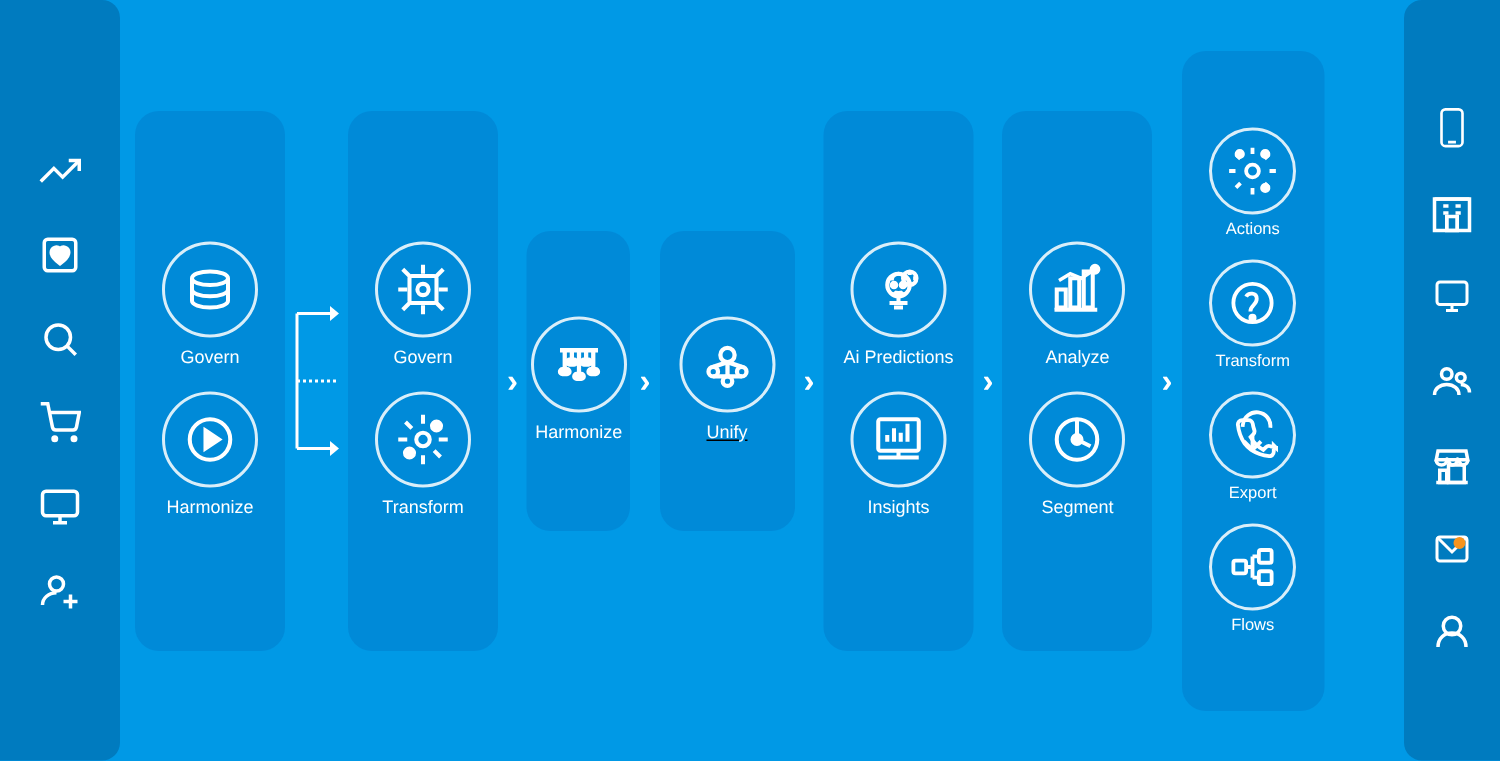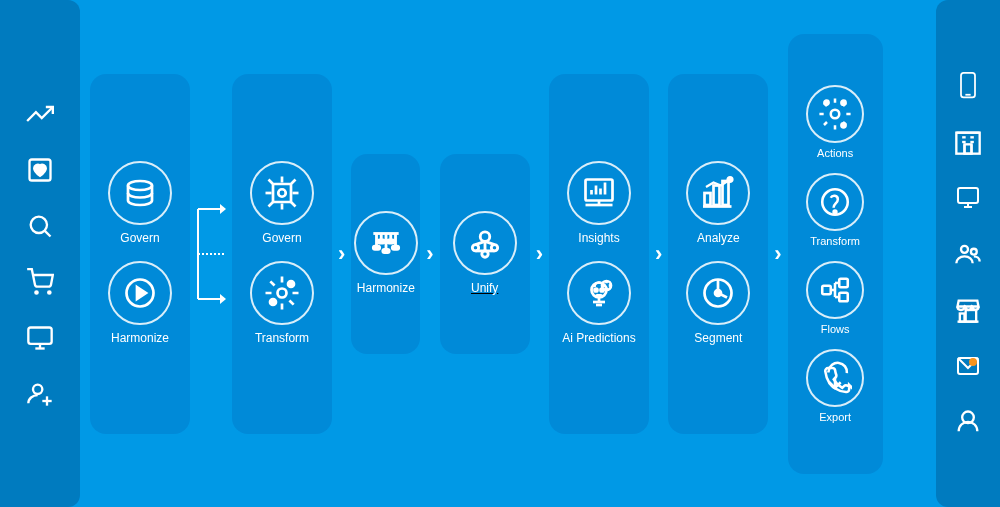--- a/index.html
+++ b/index.html
@@ -383,52 +383,52 @@
       <span class="label">Unify</span>
     </div>
   </div>
 
   <div class="arrow">›</div>
 
   <div class="pipeline-col col-insights">
     <div class="pipeline-item">
       <div class="icon-circle">
         <svg width="36" height="36" viewBox="0 0 24 24" fill="none" stroke="white" stroke-width="1.8">
-          <rect x="3" y="3" width="18" height="14" rx="1"></rect>
-          <line x1="7" y1="13" x2="7" y2="10"></line>
-          <line x1="10" y1="13" x2="10" y2="7"></line>
-          <line x1="13" y1="13" x2="13" y2="9"></line>
-          <line x1="16" y1="13" x2="16" y2="5"></line>
-          <line x1="3" y1="20" x2="21" y2="20"></line>
-          <line x1="12" y1="17" x2="12" y2="20"></line>
-        </svg>
-      </div>
-      <span class="label">Insights</span>
-    </div>
-    <div class="pipeline-item">
-      <div class="icon-circle">
-        <svg width="36" height="36" viewBox="0 0 24 24" fill="none" stroke="white" stroke-width="1.8">
           <circle cx="12" cy="10" r="5"></circle>
           <path d="M9 8c0-1.7 1.3-3 3-3s3 1.3 3 3"></path>
           <circle cx="10" cy="10" r="1" fill="white"></circle>
           <circle cx="14" cy="10" r="1" fill="white"></circle>
           <path d="M10 13c.5.7 3.5.7 4 0"></path>
           <line x1="8" y1="18" x2="16" y2="18"></line>
           <line x1="10" y1="20" x2="14" y2="20"></line>
           <line x1="12" y1="15" x2="12" y2="18"></line>
 
           <circle cx="17" cy="7" r="3" stroke="white" fill="none"></circle>
           <line x1="17" y1="4" x2="17" y2="5.5"></line>
           <line x1="17" y1="8.5" x2="17" y2="10"></line>
           <line x1="14" y1="7" x2="15.5" y2="7"></line>
           <line x1="18.5" y1="7" x2="20" y2="7"></line>
         </svg>
       </div>
       <span class="label">Ai Predictions</span>
     </div>
+    <div class="pipeline-item">
+      <div class="icon-circle">
+        <svg width="36" height="36" viewBox="0 0 24 24" fill="none" stroke="white" stroke-width="1.8">
+          <rect x="3" y="3" width="18" height="14" rx="1"></rect>
+          <line x1="7" y1="13" x2="7" y2="10"></line>
+          <line x1="10" y1="13" x2="10" y2="7"></line>
+          <line x1="13" y1="13" x2="13" y2="9"></line>
+          <line x1="16" y1="13" x2="16" y2="5"></line>
+          <line x1="3" y1="20" x2="21" y2="20"></line>
+          <line x1="12" y1="17" x2="12" y2="20"></line>
+        </svg>
+      </div>
+      <span class="label">Insights</span>
+    </div>
   </div>
 
   <div class="arrow">›</div>
 
   <div class="pipeline-col col-segment">
     <div class="pipeline-item">
       <div class="icon-circle">
         <svg width="36" height="36" viewBox="0 0 24 24" fill="none" stroke="white" stroke-width="1.8">
           <rect x="3" y="12" width="4" height="8"></rect>
           <rect x="9" y="7" width="4" height="13"></rect>
@@ -469,42 +469,42 @@
     </div>
     <div class="action-item">
       <div class="icon-circle">
         <svg width="34" height="34" viewBox="0 0 24 24" fill="none" stroke="white" stroke-width="1.8">
           <circle cx="12" cy="12" r="9"></circle>
           <path d="M9 9c1-2 5-2 5 1s-3 3-3 6"></path>
           <circle cx="12" cy="19" r="1" fill="white"></circle>
         </svg>
       </div>
       <span class="label">Transform</span>
+    </div>
+    <div class="action-item">
+      <div class="icon-circle">
+        <svg width="34" height="34" viewBox="0 0 24 24" fill="none" stroke="white" stroke-width="1.8">
+          <path d="M22 16.92v3a2 2 0 0 1-2.18 2 19.8 19.8 0 0 1-8.63-3.07 19.5 19.5 0 0 1-3-3 19.8 19.8 0 0 1-3.07-8.67A2 2 0 0 1 7.11 5h3a2 2 0 0 1 2 1.72 12.84 12.84 0 0 0 .7 2.81 2 2 0 0 1-.45 2.11L11.09 13a16 16 0 0 0 6 6l1.27-1.27a2 2 0 0 1 2.11-.45 12.84 12.84 0 0 0 2.81.7A2 2 0 0 1 25 20z"></path>
+
+          <polyline points="8,15 12,19 16,15"></polyline>
+          <line x1="12" y1="12" x2="12" y2="19"></line>
+          <path d="M20.39 8.56A6 6 0 0 0 7.5 7c-.08.38-.13.77-.14 1.17"></path>
+        </svg>
+      </div>
+      <span class="label">Export</span>
     </div>
     <div class="action-item">
       <div class="icon-circle">
         <svg width="34" height="34" viewBox="0 0 24 24" fill="none" stroke="white" stroke-width="1.8">
           <rect x="3" y="9" width="6" height="6" rx="1"></rect>
           <rect x="15" y="4" width="6" height="6" rx="1"></rect>
           <rect x="15" y="14" width="6" height="6" rx="1"></rect>
           <line x1="9" y1="12" x2="12" y2="12"></line>
           <line x1="12" y1="7" x2="15" y2="7"></line>
           <line x1="12" y1="17" x2="15" y2="17"></line>
           <line x1="12" y1="7" x2="12" y2="17"></line>
         </svg>
       </div>
       <span class="label">Flows</span>
     </div>
-    <div class="action-item">
-      <div class="icon-circle">
-        <svg width="34" height="34" viewBox="0 0 24 24" fill="none" stroke="white" stroke-width="1.8">
-          <path d="M22 16.92v3a2 2 0 0 1-2.18 2 19.8 19.8 0 0 1-8.63-3.07 19.5 19.5 0 0 1-3-3 19.8 19.8 0 0 1-3.07-8.67A2 2 0 0 1 7.11 5h3a2 2 0 0 1 2 1.72 12.84 12.84 0 0 0 .7 2.81 2 2 0 0 1-.45 2.11L11.09 13a16 16 0 0 0 6 6l1.27-1.27a2 2 0 0 1 2.11-.45 12.84 12.84 0 0 0 2.81.7A2 2 0 0 1 25 20z"></path>
-
-          <polyline points="8,15 12,19 16,15"></polyline>
-          <line x1="12" y1="12" x2="12" y2="19"></line>
-          <path d="M20.39 8.56A6 6 0 0 0 7.5 7c-.08.38-.13.77-.14 1.17"></path>
-        </svg>
-      </div>
-      <span class="label">Export</span>
-    </div>
   </div>
 
 </div>
 
 </body></html>

